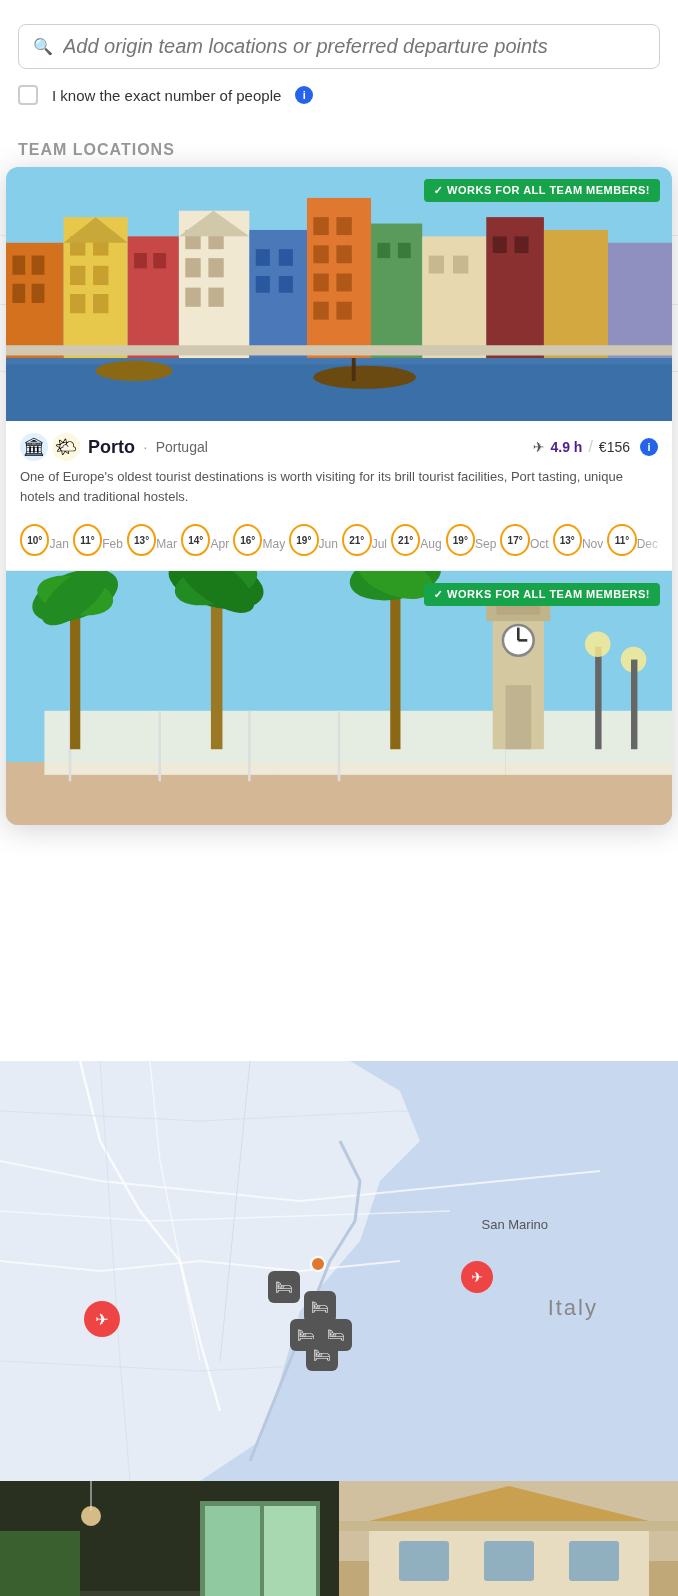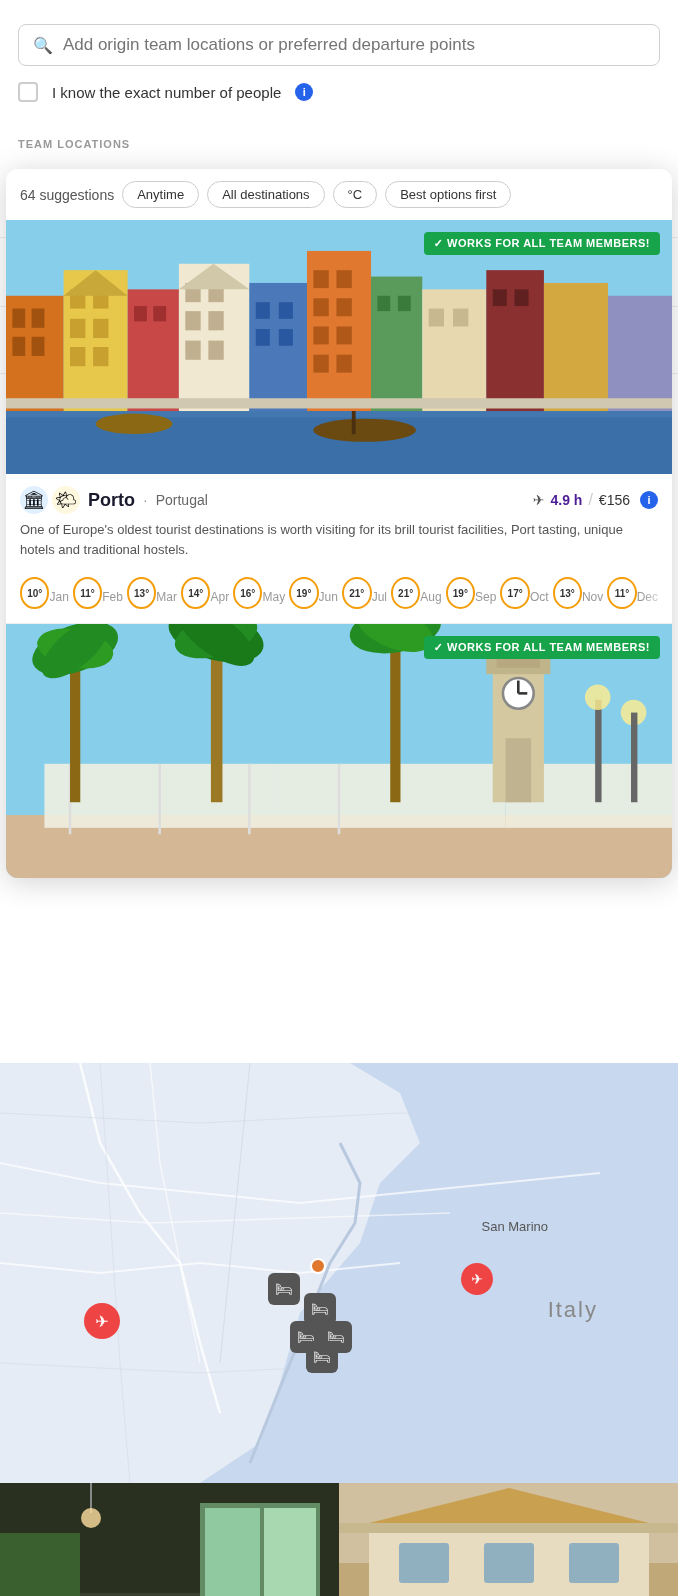--- a/index.html
+++ b/index.html
@@ -31,24 +31,25 @@
       gap: 10px;
       background: #fff;
     }
     .search-icon-wrap {
       color: #aaa;
       font-size: 16px;
     }
     .search-input {
       border: none;
       outline: none;
-      font-size: 17px;
+      font-size: 20px;
       color: #aaa;
       flex: 1;
       background: transparent;
+      font-style: italic;
     }
     .checkbox-row {
       display: flex;
       align-items: center;
       gap: 14px;
       margin-top: 16px;
     }
     .checkbox-box {
       width: 20px;
       height: 20px;
@@ -67,26 +68,26 @@
       width: 18px;
       height: 18px;
       border-radius: 50%;
       background: #2563eb;
       color: #fff;
       font-size: 11px;
       font-weight: 700;
       cursor: pointer;
     }
     .team-locations-label {
-      font-size: 11px;
+      font-size: 16px;
       font-weight: 600;
       color: #999;
       letter-spacing: 1px;
       text-transform: uppercase;
-      padding: 20px 18px 19px;
+      padding: 20px 18px 8px;
     }
 
     
     .location-item {
       padding: 12px 18px;
       border-bottom: 1px solid #eee;
       display: flex;
       justify-content: space-between;
       align-items: flex-start;
     }
@@ -424,27 +425,20 @@
 
     <div style="padding: 12px 18px;">
       <button class="blue-btn">Continue</button>
     </div>
 
     <div style="height: 600px;"></div>
   </div>
 
   <div class="card-overlay">
 
-    <div class="suggestions-toolbar">
-      <span class="suggestions-count">64 suggestions</span>
-      <button class="filter-pill">Anytime</button>
-      <button class="filter-pill">All destinations</button>
-      <button class="filter-pill">°C</button>
-      <button class="filter-pill">Best options first</button>
-    </div>
 
     <div class="dest-card">
       <div class="dest-image-wrap">
 
         <svg class="porto-svg-bg" viewBox="0 0 520 200" preserveAspectRatio="xMidYMid slice" xmlns="http://www.w3.org/2000/svg">
 
           <rect width="520" height="200" fill="#87CEEB"></rect>
 
           <rect y="140" width="520" height="60" fill="#3a6fa8"></rect>
           <rect y="145" width="520" height="10" fill="#4a7fb8" opacity="0.5"></rect>

